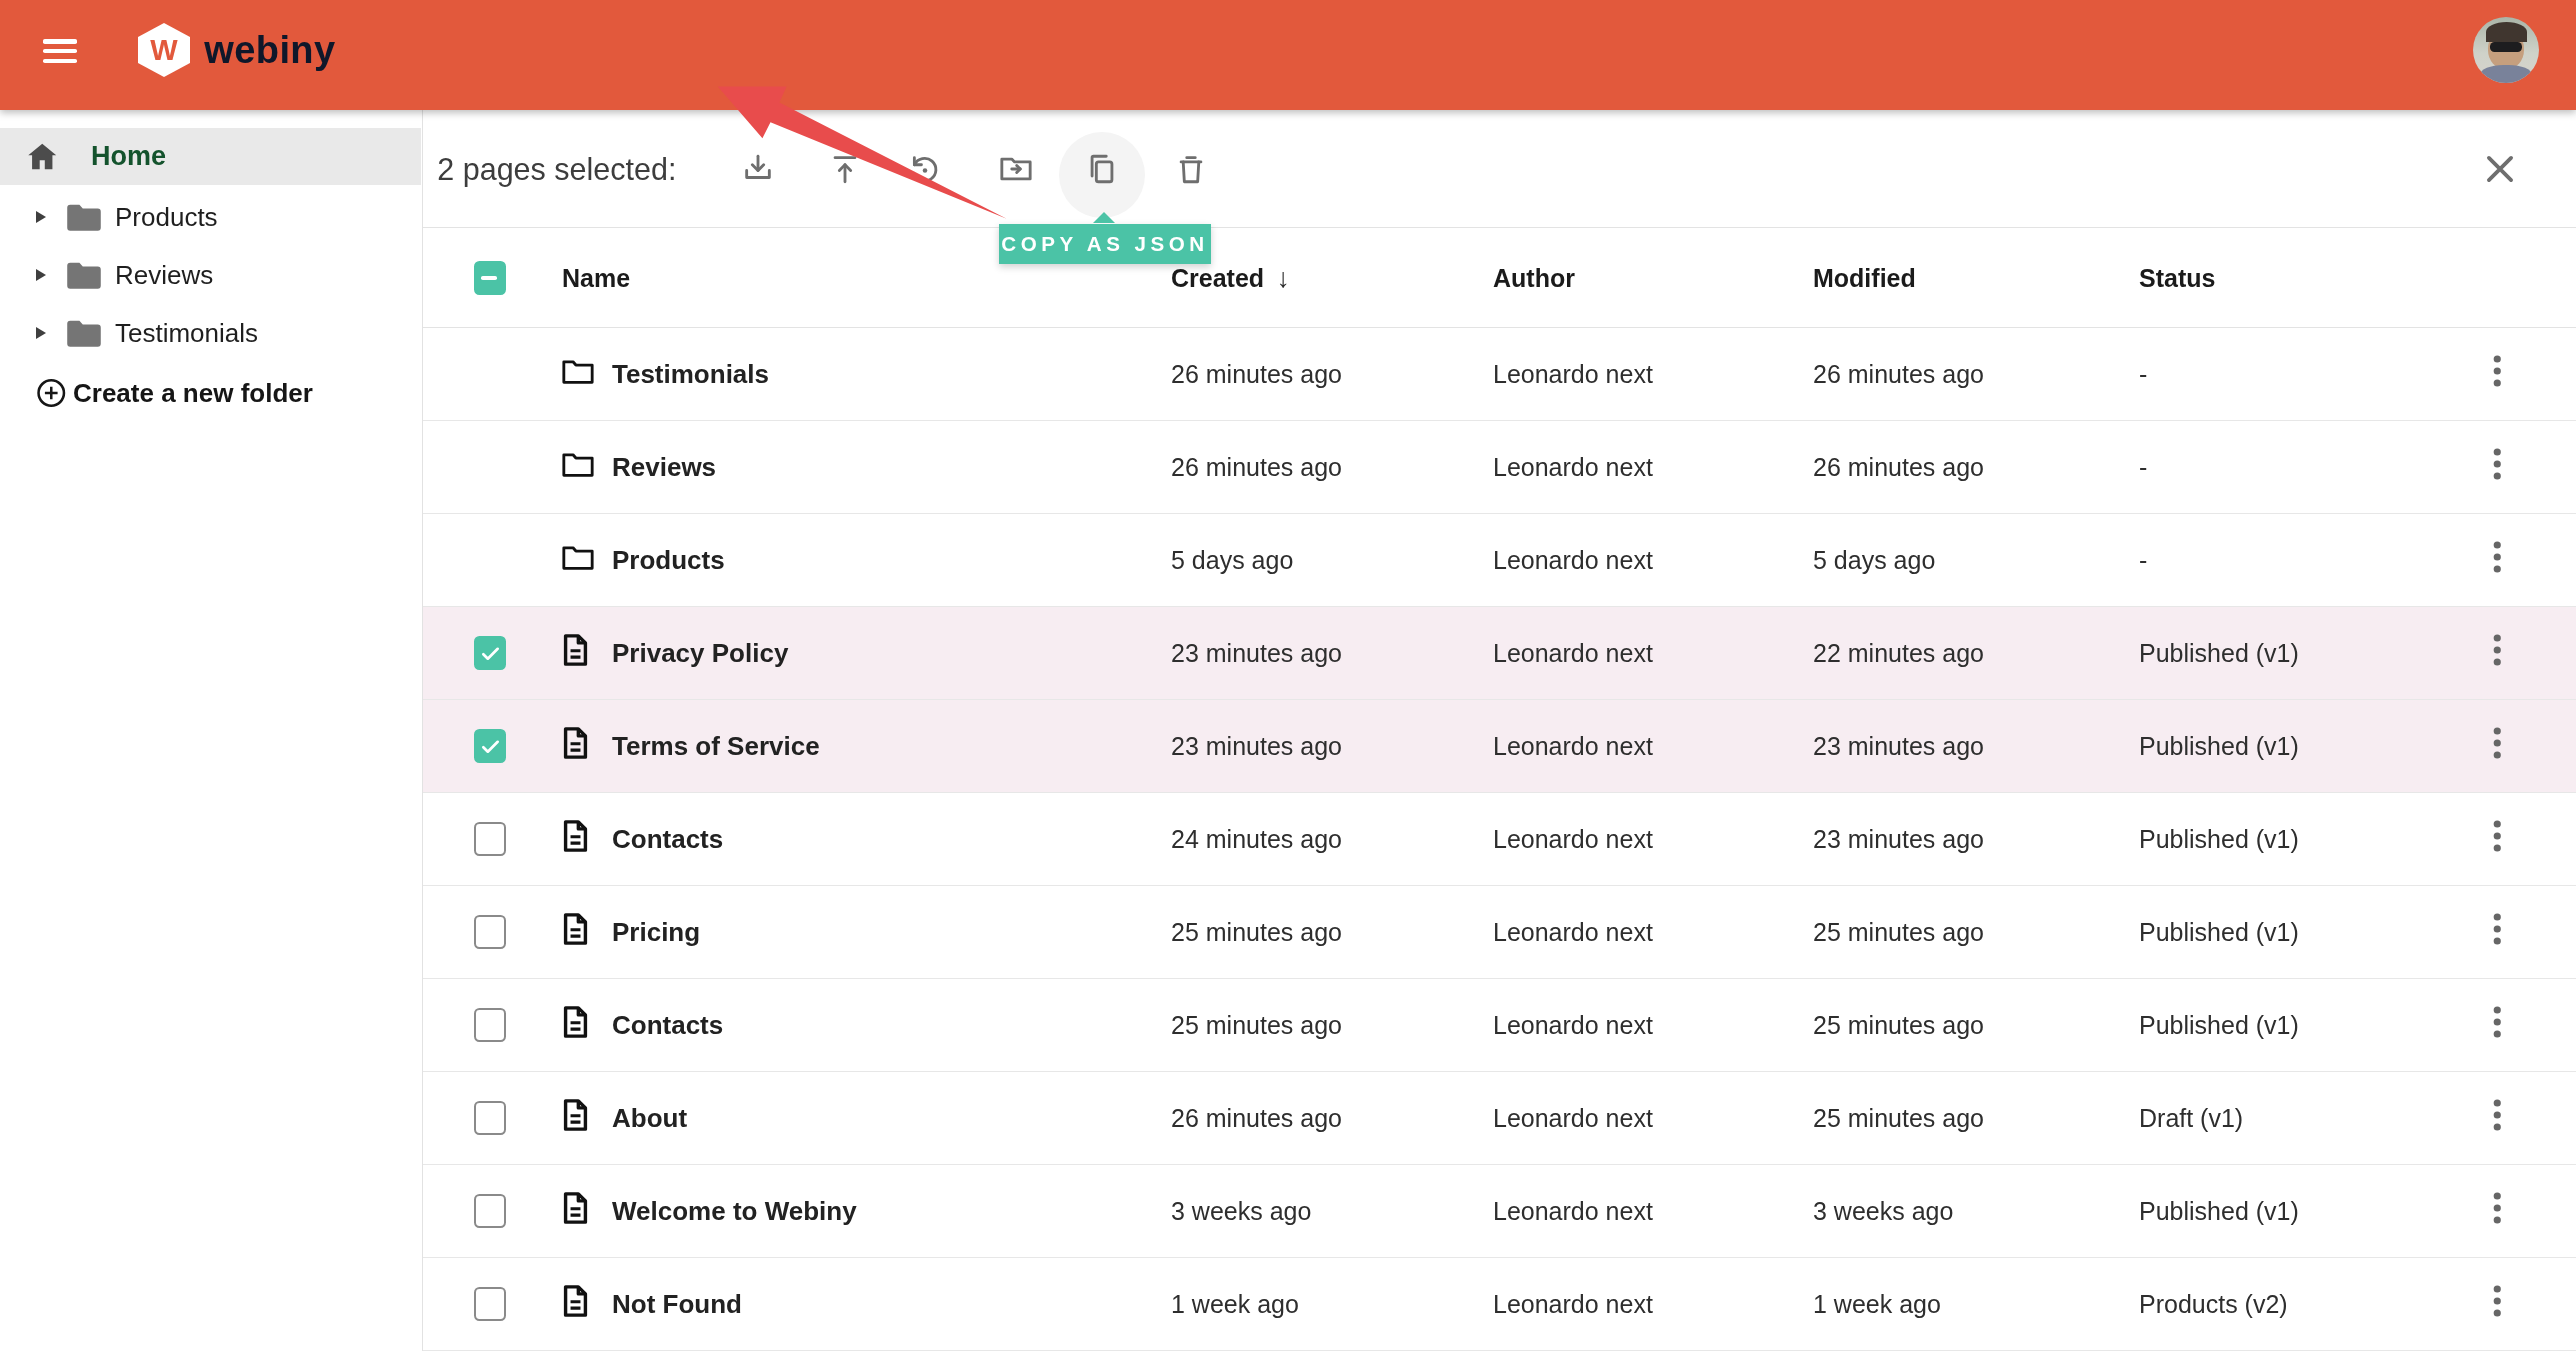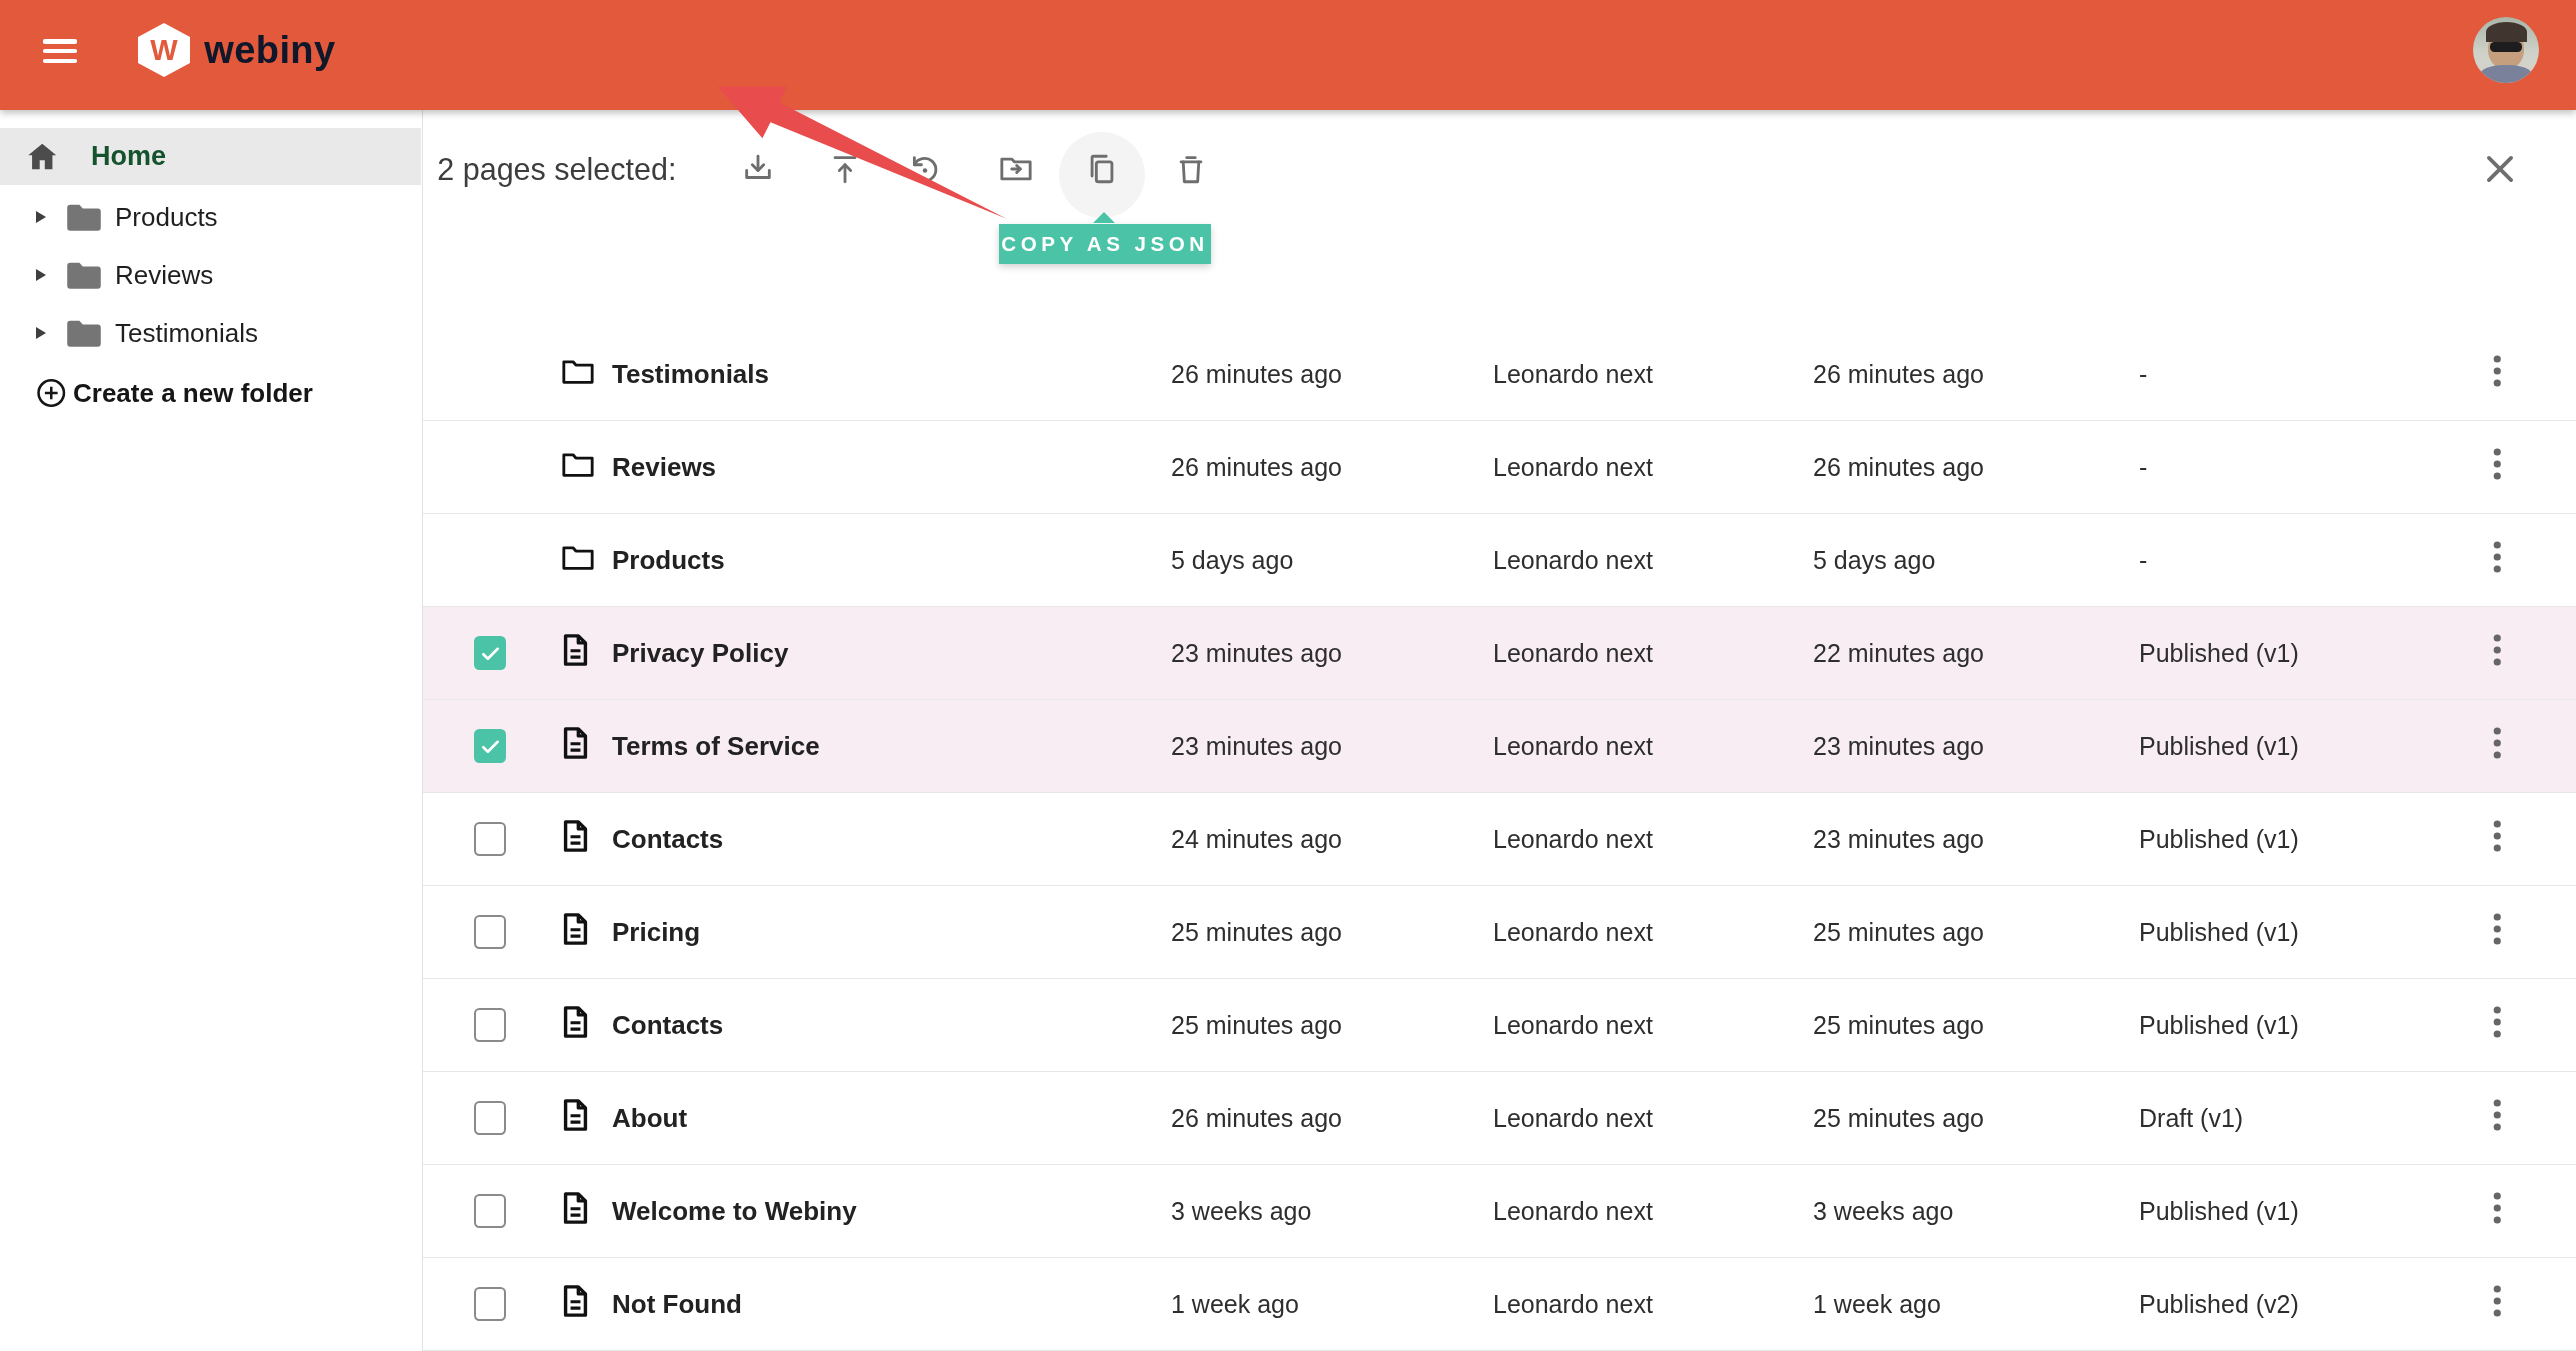--- a/index.html
+++ b/index.html
@@ -181,20 +181,32 @@
           <path d="M6.5 7l.8 14h9.4l.8-14"></path>
         </svg>
 
       <svg class="close-btn" viewBox="0 0 24 24" fill="none" stroke="#6e6e6e" stroke-width="2.4" stroke-linecap="round">
           <path d="M5 5l14 14M19 5L5 19"></path>
         </svg>
     </div>
 
     <div class="tooltip">COPY AS JSON</div>
 
+    <div class="thead">
+      <span class="cell col-check">
+          <span class="checkbox">
+            <span class="minus"></span>
+          </span>
+        </span>
+      <span class="cell col-headname">Name</span>
+      <span class="cell col-created"><span>Created</span><span class="sort-arrow">↓</span></span>
+      <span class="cell col-author">Author</span>
+      <span class="cell col-modified">Modified</span>
+      <span class="cell col-status">Status</span>
+    </div>
 
     <div class="tbody" id="rows">
         <div class="row folder">
 
     <span class="cell col-name-icon" style="left:138px">
       <svg class="icon-folder" width="34" height="30.5" viewBox="0 0 24 20" fill="none" stroke="#111" stroke-width="2" stroke-linejoin="round">
               <path d="M2 3.5h6.5l2 2.3H22V18H2z"></path>
             </svg>
       
     </span>
@@ -457,21 +469,21 @@
       <svg class="icon-doc" width="29" height="34" viewBox="0 0 20 24" fill="none" stroke="#111" stroke-width="2.4" stroke-linejoin="round">
               <path d="M3 2h9l5 5v15H3z"></path>
               <path d="M12 2v5h5"></path>
               <path d="M6.5 12.5h7M6.5 17h7" stroke-width="2.2"></path>
             </svg>
     </span>
     <span class="cell col-name">Not Found</span>
     <span class="cell col-created">1 week ago</span>
     <span class="cell col-author">Leonardo next</span>
     <span class="cell col-modified">1 week ago</span>
-    <span class="cell col-status">Published (v2)</span>
+    <span class="cell col-status">Products (v2)</span>
     <span class="cell col-menu">
       <svg width="12.5" height="36" viewBox="0 0 8 24">
               <circle cx="4" cy="4" r="2.4" fill="#666"></circle>
               <circle cx="4" cy="12" r="2.4" fill="#666"></circle>
               <circle cx="4" cy="20" r="2.4" fill="#666"></circle>
             </svg>
     </span>
   </div>
       </div>
   </main>

